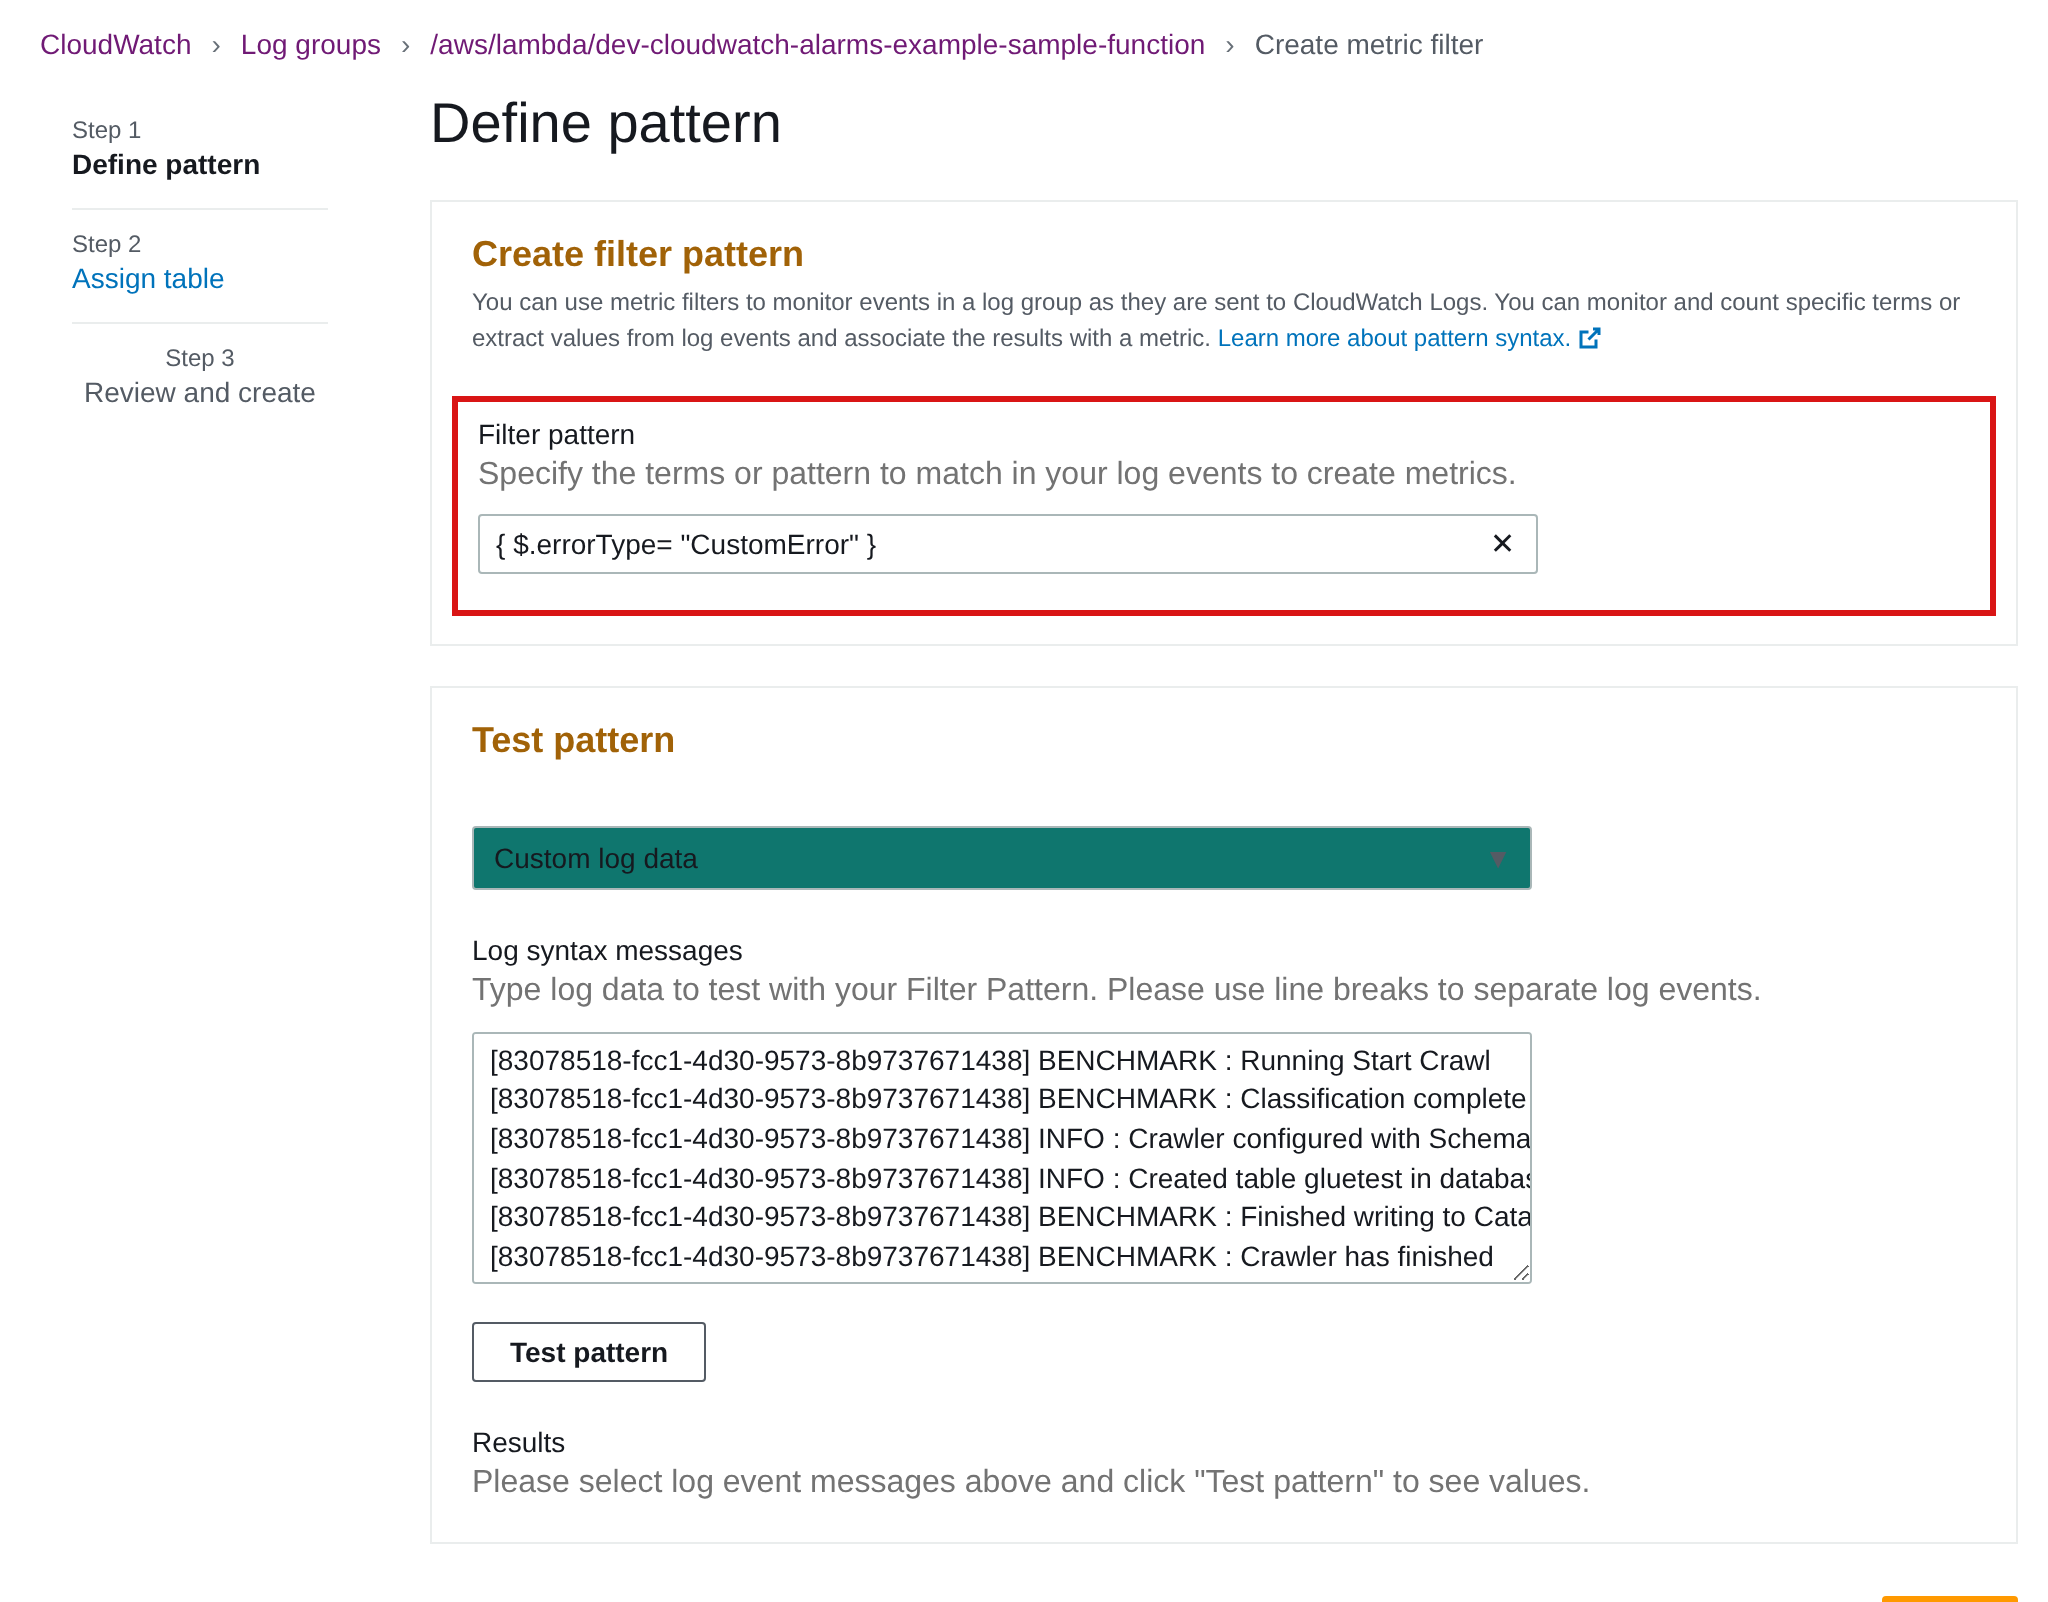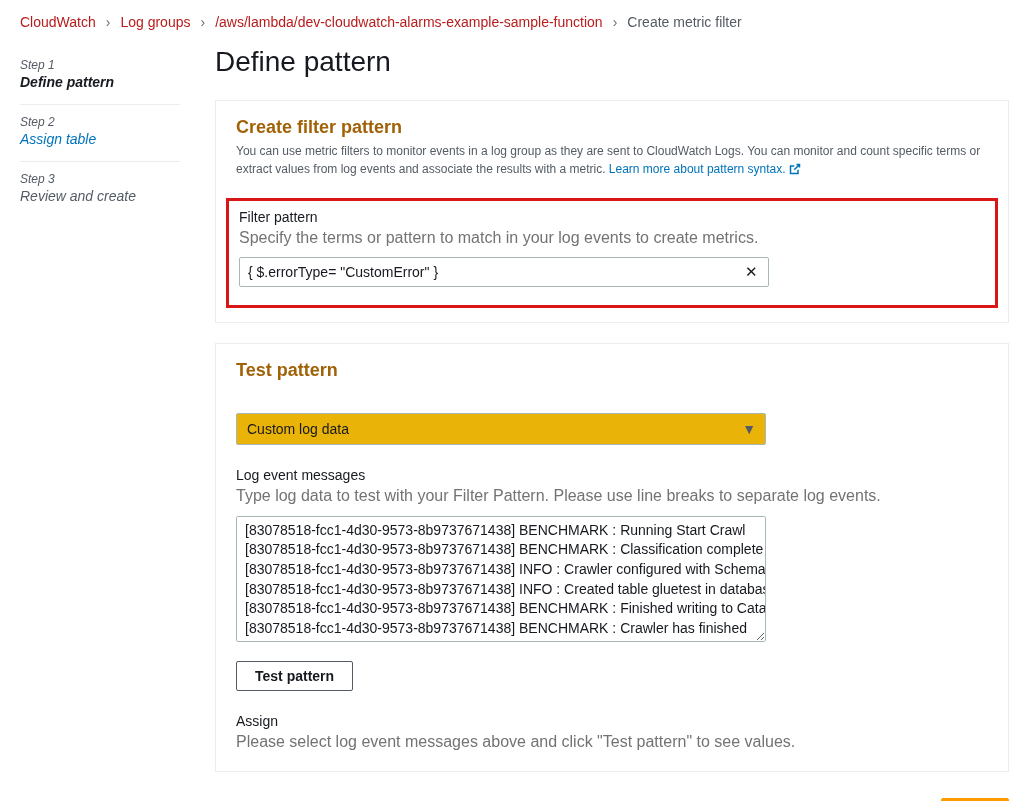--- a/index.html
+++ b/index.html
@@ -10,35 +10,34 @@
       background: #fff;
       width: 1024px;
     }
     .breadcrumb {
       display: flex;
       align-items: center;
       padding: 14px 20px 10px;
       gap: 10px;
       font-size: 14px;
     }
-    .breadcrumb a { color: #b91c1c; text-decoration: none; }
+    .breadcrumb a { color: #701a75; text-decoration: none; }
     .breadcrumb .sep { color: #687078; font-size: 14px; }
     .breadcrumb .current { color: #545b64; }
     .layout {
       display: flex;
       align-items: flex-start;
     }
     .sidebar {
       width: 200px;
-      padding: 8px 20px;
+      padding: 8px 36px;
       flex-shrink: 0;
-      font-style: italic;
     }
     .step { padding: 10px 0 14px; border-bottom: 1px solid #eaeded; }
-    .step:last-child { border-bottom: 0; }
+    .step:last-child { border-bottom: 0; text-align: center; }
     .step-num { font-size: 12px; color: #545b64; margin-bottom: 2px; }
     .step-label { font-size: 14px; color: #545b64; }
     .step.active .step-label { color: #16191f; font-weight: 700; }
     .step.link .step-label { color: #0073bb; cursor: pointer; }
     .main {
       flex: 1;
       padding: 0 15px 20px;
     }
     h1.page-title {
       font-size: 28px;
@@ -121,21 +120,21 @@
       position: relative;
       max-width: 530px;
     }
     .select {
       width: 100%;
       border: 1px solid #aab7b8;
       border-radius: 2px;
       padding: 7px 30px 7px 10px;
       font-size: 14px;
       font-family: inherit;
-      background: #eab308;
+      background: #0f766e;
       cursor: pointer;
       appearance: none;
       color: #16191f;
     }
     .select-arrow {
       position: absolute;
       right: 10px;
       top: 50%;
       transform: translateY(-50%);
       pointer-events: none;
@@ -250,36 +249,36 @@
       </div>
       <div class="panel-body">
         <div class="select-wrap" style="margin-top:6px;">
           <select class="select">
             <option>Custom log data</option>
           </select>
           <span class="select-arrow">▼</span>
         </div>
 
         <div class="section-gap-lg">
-          <div class="field-label">Log event messages</div>
+          <div class="field-label">Log syntax messages</div>
           <div class="field-sub">Type log data to test with your Filter Pattern. Please use line breaks to separate log events.</div>
           <textarea class="textarea" style="">[83078518-fcc1-4d30-9573-8b9737671438] BENCHMARK : Running Start Crawl
 [83078518-fcc1-4d30-9573-8b9737671438] BENCHMARK : Classification complete
 [83078518-fcc1-4d30-9573-8b9737671438] INFO : Crawler configured with Schema
 [83078518-fcc1-4d30-9573-8b9737671438] INFO : Created table gluetest in database
 [83078518-fcc1-4d30-9573-8b9737671438] BENCHMARK : Finished writing to Catalog
 [83078518-fcc1-4d30-9573-8b9737671438] BENCHMARK : Crawler has finished</textarea>
         </div>
 
         <div class="section-gap">
           <button class="btn">Test pattern</button>
         </div>
 
         <div class="section-gap-lg">
-          <div class="field-label">Assign</div>
+          <div class="field-label">Results</div>
           <div class="field-sub" style="margin-bottom:0;">Please select log event messages above and click "Test pattern" to see values.</div>
         </div>
       </div>
     </div>
 
     <div class="footer-actions">
       <button class="btn-link">Cancel</button>
       <button class="btn btn-primary">Next</button>
     </div>
   </div>

